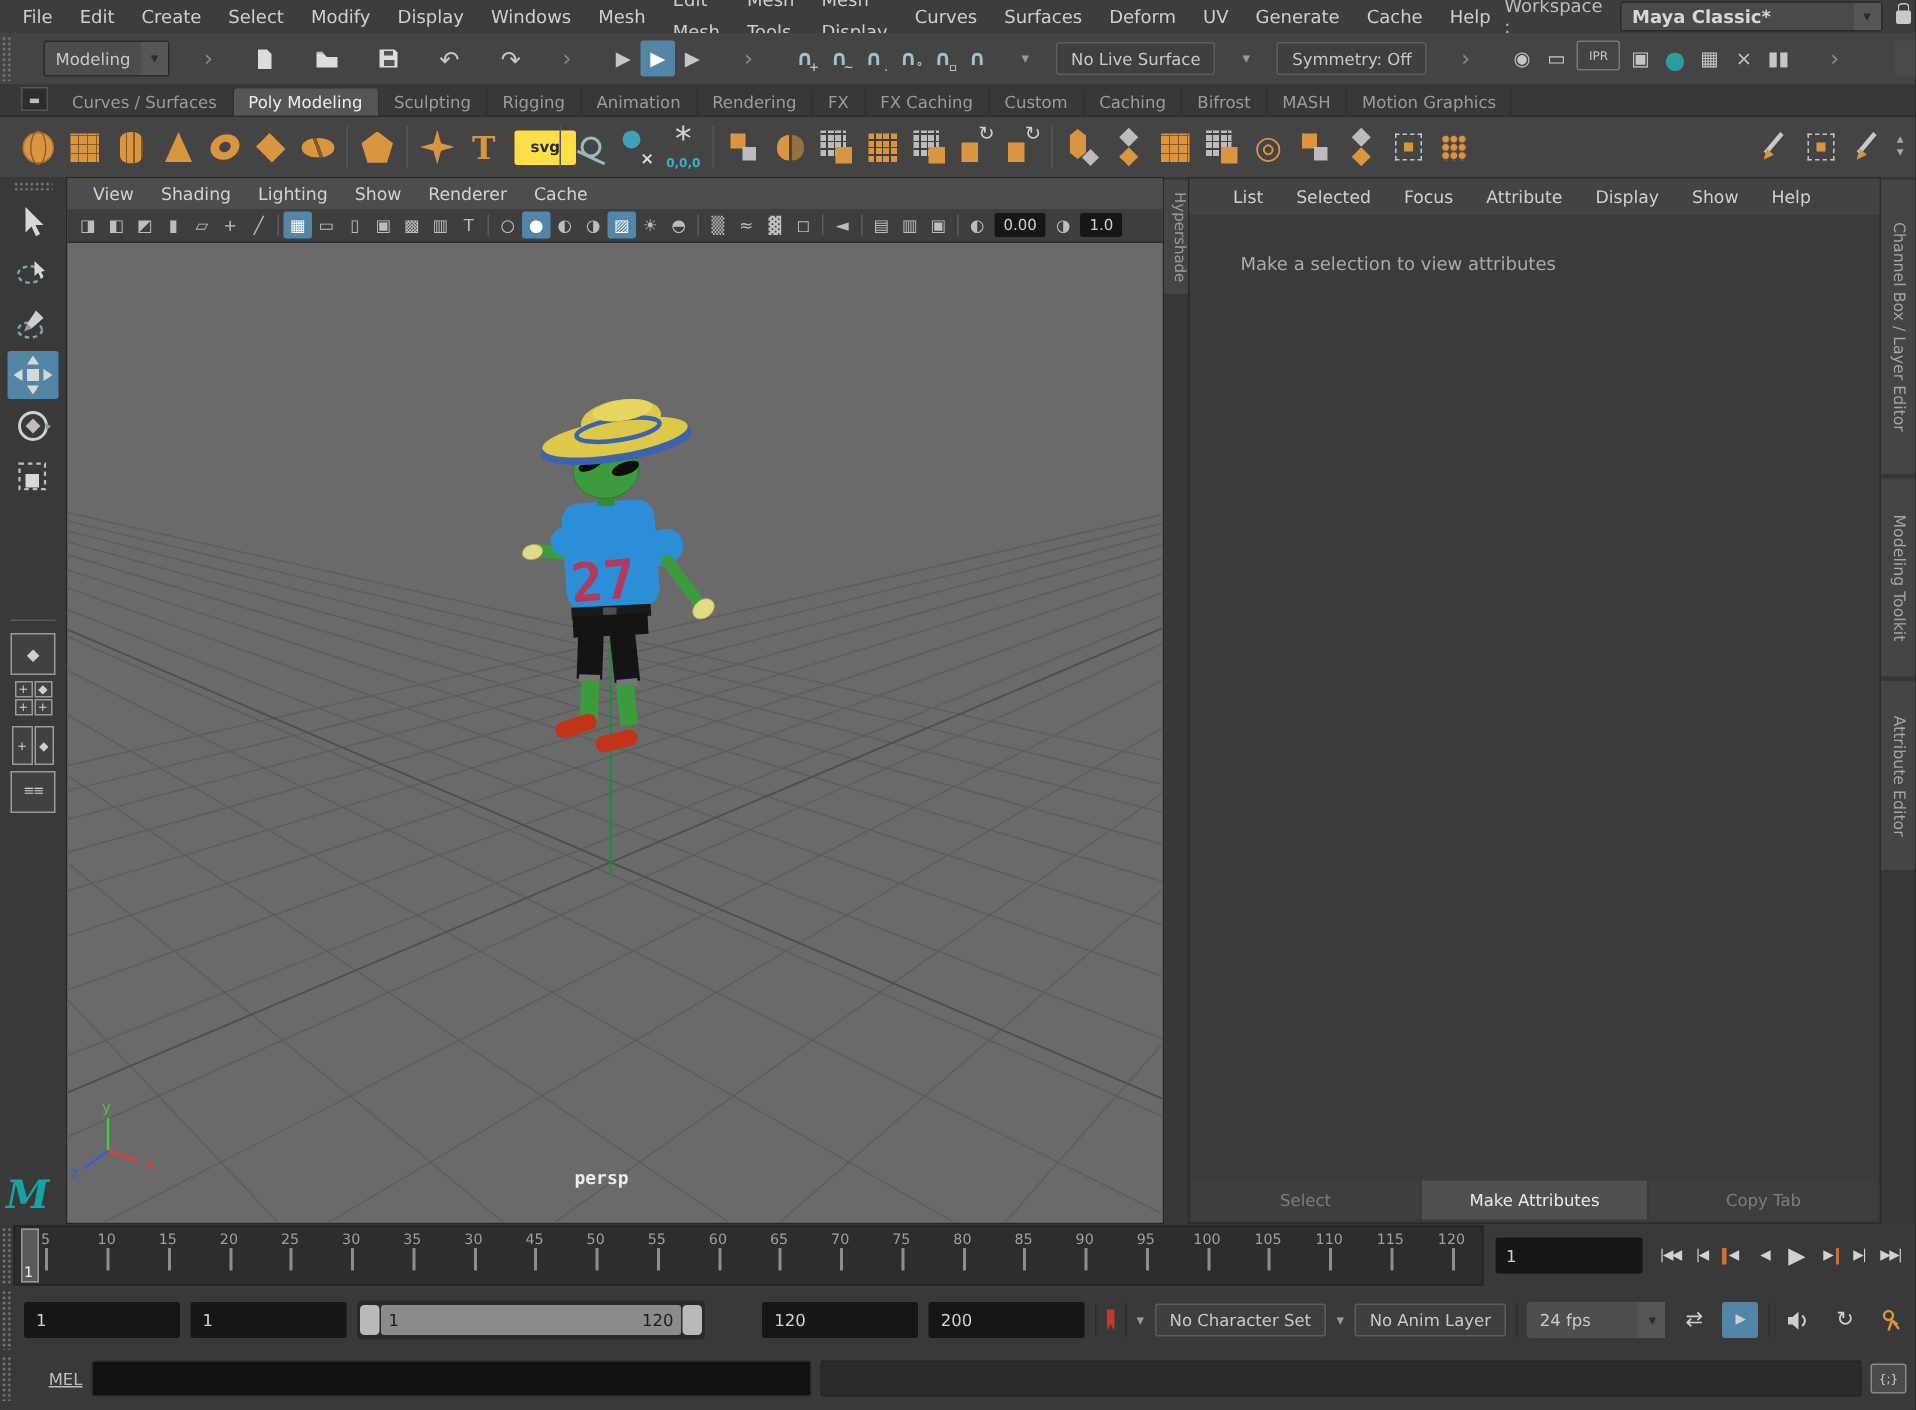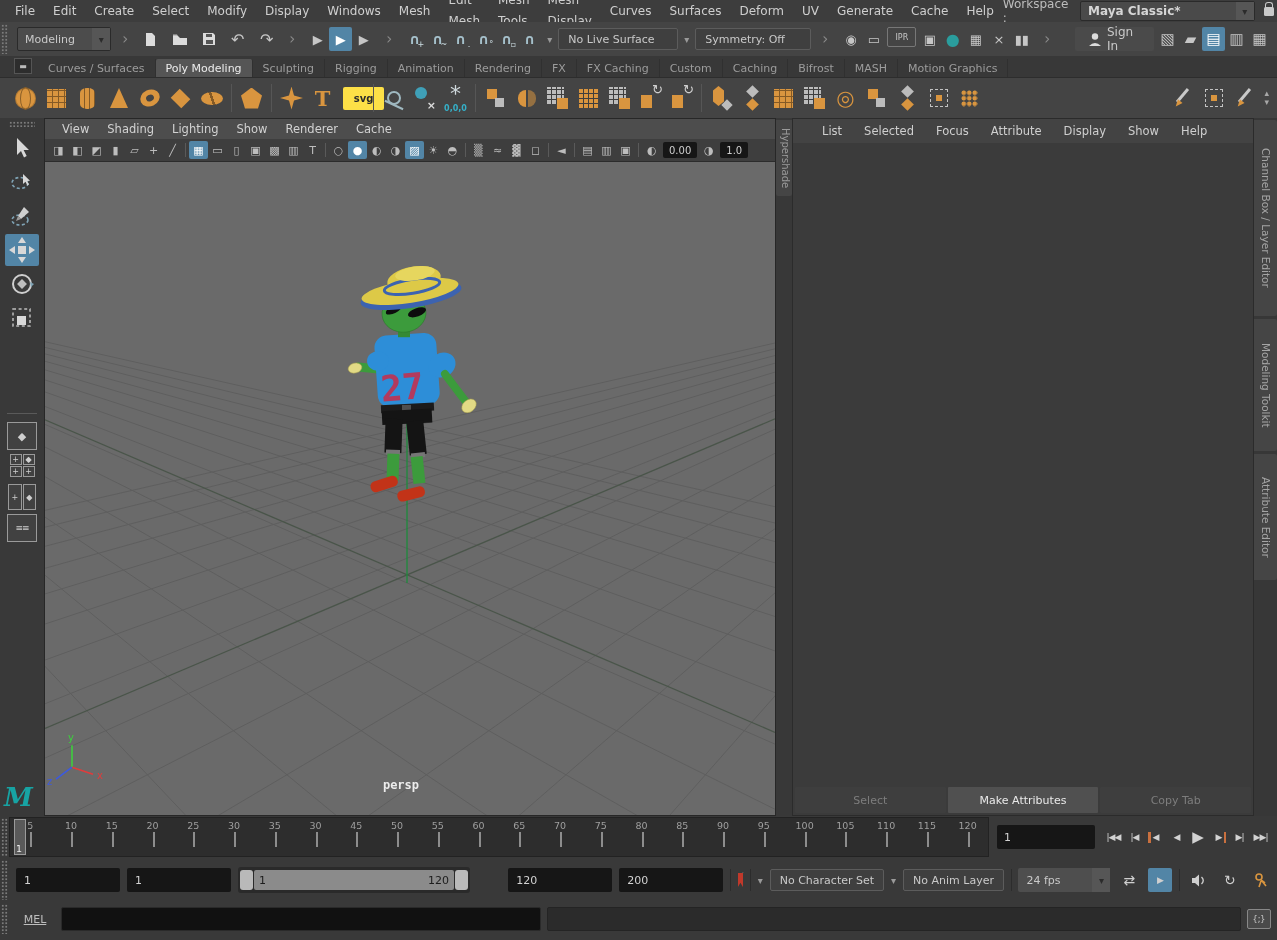--- a/index.html
+++ b/index.html
@@ -12,21 +12,21 @@
   .menu-items{display:flex;align-items:center;padding-left:6px;}
   .menu-item{padding:0 9px;line-height:21px;color:#cfcfcf;cursor:default;}
   .workspace{margin-left:auto;display:flex;align-items:center;padding-right:10px;}
   .ws-label{color:#bdbdbd;margin-right:6px;}
   .ws-select{width:178px;height:18px;background:#4a4a4a;border:1px solid #2a2a2a;border-radius:2px;display:flex;align-items:center;}
   .ws-select>span:first-child{flex:1;padding:0 7px;color:#d6d6d6;font-weight:bold;}
   .caret-box{width:18px;height:100%;background:#565656;display:flex;align-items:center;justify-content:center;color:#2b2b2b;font-size:10px;}
   .lock{width:11px;height:9px;background:#c9c9c9;border-radius:1.5px;position:relative;margin-left:9px;}
   .lock::before{content:"";position:absolute;top:-5px;left:1.5px;width:6px;height:6px;border:1.5px solid #c9c9c9;border-bottom:none;border-radius:3px 3px 0 0;}
   
-  .toolbar{position:absolute;top:22px;left:0;right:0;height:34px;background:#444;display:flex;align-items:center;border-bottom:1px solid #737373;gap:6px;}
+  .toolbar{position:absolute;top:22px;left:0;right:0;height:34px;background:#444;display:flex;align-items:center;border-bottom:1px solid #737373;gap:18px;}
   .chev{color:#8a8a8a;font-size:15px;padding:0 5px;}
   .mode-select{width:96px;height:22px;background:#4c4c4c;border:1px solid #2a2a2a;border-radius:2px;display:flex;align-items:center;margin-left:2px;}
   .mode-select>span:first-child{flex:1;padding:0 7px;font-size:11px;}
   .ibox{height:24px;min-width:23px;display:flex;align-items:center;justify-content:center;border-radius:2px;color:#c6c6c6;font-size:13px;position:relative;flex:none;}
   .ibox.active{background:#5285a6;color:#fff;}
   .ibox.teal{color:#2a9d9d;font-size:16px;}
   .ibox.text{font-size:8px;letter-spacing:0;border:1px solid #777;border-radius:2px;height:18px;padding:0 2px;margin:0 2px;}
   .snap{color:#a5c0cb;font-weight:bold;font-size:14px;}
   .snap .sub{font-size:8px;color:#cfe0e6;position:absolute;right:2px;bottom:2px;font-weight:normal;}
   .field{background:#3f3f3f;border:1px solid #5c5c5c;border-radius:2px;height:20px;display:flex;align-items:center;padding:0 9px;color:#c9c9c9;font-size:11px;white-space:nowrap;}
@@ -152,21 +152,21 @@
   .flag::after{content:"+";position:absolute;top:-6px;right:-6px;color:#e8e8e8;font-size:9px;}
   .vsep{width:1px;height:22px;background:#2c2c2c;}
   .caret{color:#9a9a9a;font-size:10px;}
   .fps-select{width:92px;height:24px;background:#4e4e4e;border-radius:2px;display:flex;align-items:center;flex:none;}
   .fps-select>span:first-child{flex:1;padding:0 8px;font-size:11px;}
   .rico{width:24px;height:24px;display:flex;align-items:center;justify-content:center;color:#cfcfcf;font-size:14px;flex:none;border-radius:2px;}
   .rico.active{background:#5285a6;}
   .rico.orange{color:#d9953f;}
   
   .cmdline{position:absolute;top:902px;left:0;right:0;height:34px;display:flex;align-items:center;background:#393939;gap:6px;}
-  .mel-label{width:40px;text-align:center;color:#bdbdbd;font-size:11px;flex:none;text-decoration:underline;}
+  .mel-label{width:40px;text-align:right;color:#bdbdbd;font-size:11px;flex:none;text-decoration:underline;}
   .mel-input{width:478px;height:22px;background:#111;border:1px solid #2a2a2a;border-radius:2px;flex:none;}
   .mel-output{flex:1;height:22px;background:#2b2b2b;border:1px solid #242424;border-radius:2px;}
   .script-icon{width:22px;height:18px;border:1px solid #888;border-radius:2px;margin-right:6px;display:flex;align-items:center;justify-content:center;font-size:8px;color:#cfcfcf;flex:none;background:#4a4a4a;}
 </style>
 </head>
 <body>
 
 <div id="root">
 
   <div class="menubar">
@@ -809,20 +809,21 @@
       <div class="attr-menus">
 
       <span class="attr-menu-item">List</span>
           <span class="attr-menu-item">Selected</span>
           <span class="attr-menu-item">Focus</span>
           <span class="attr-menu-item">Attribute</span>
           <span class="attr-menu-item">Display</span>
           <span class="attr-menu-item">Show</span>
           <span class="attr-menu-item">Help</span>
         </div>
+      <div class="attr-message">Make a selection to view attributes</div>
       <div class="attr-buttons">
 
       <div class="attr-btn">Select</div>
           <div class="attr-btn active">Make Attributes</div>
           <div class="attr-btn">Copy Tab</div>
         </div>
     </div>
 
     <div class="rtabs">
 

